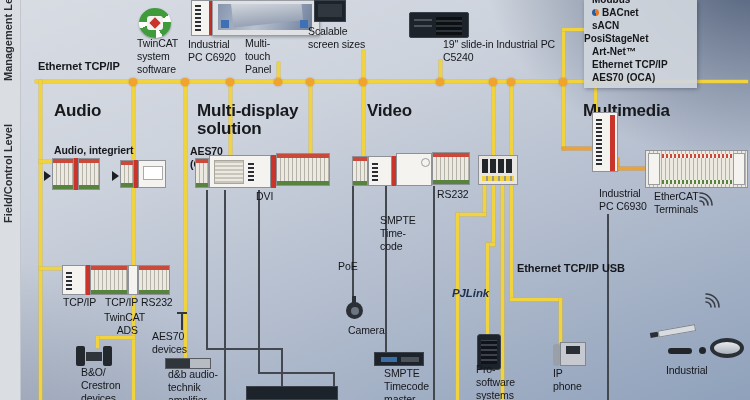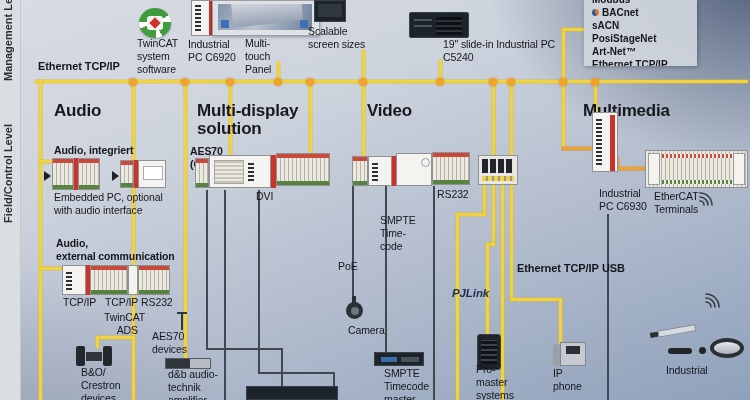--- a/index.html
+++ b/index.html
@@ -137,28 +137,28 @@
   <div class="dark" style="left:314px;top:0;width:32px;height:22px">
     <div class="abs" style="left:3px;top:3px;width:24px;height:13px;background:#31373f"></div>
   </div>
 
   <div class="dark" style="left:409px;top:12px;width:60px;height:26px;border-radius:2px">
     <div class="abs" style="left:26px;top:4px;width:26px;height:18px;background:repeating-linear-gradient(0deg,#0d1013 0 3px,#2c333b 3px 5px)"></div>
     <div class="abs" style="left:4px;top:6px;width:18px;height:2px;background:#4b535c"></div>
     <div class="abs" style="left:4px;top:12px;width:18px;height:2px;background:#4b535c"></div>
   </div>
 
-  <div class="abs" style="left:584px;top:0;width:113px;height:66px;background:rgba(208,213,221,.93);
+  <div class="abs" style="left:584px;top:0;width:113px;height:88px;background:rgba(208,213,221,.93);
        box-shadow:1px 1px 4px rgba(20,30,50,.35);overflow:hidden">
     <div class="proto" style="left:8px;top:-7px">Modbus</div>
     <div class="abs" style="left:8px;top:9px;width:7px;height:7px;border-radius:50%;
          background:conic-gradient(#e87722 0 180deg,#2a5c9a 180deg 360deg)"></div>
     <div class="proto" style="left:18px;top:6px">BACnet</div>
     <div class="proto" style="left:8px;top:19px">sACN</div>
-    <div class="proto" style="left:8px;top:32px">PosiStageNet</div>
+    <div class="proto" style="left:0;top:32px">PosiStageNet</div>
     <div class="proto" style="left:8px;top:45px">Art-Net™</div>
     <div class="proto" style="left:8px;top:58px">Ethernet TCP/IP</div>
     <div class="proto" style="left:8px;top:71px">AES70 (OCA)</div>
   </div>
 
   <div class="lbl b" style="left:38px;top:60px;font-size:11px">Ethernet TCP/IP</div>
   <div class="lbl" style="left:137px;top:37px">TwinCAT
 system
 software</div>
   <div class="lbl" style="left:188px;top:38px">Industrial
@@ -181,27 +181,23 @@
   <div class="abs" style="left:44px;top:171px;width:0;height:0;border-left:7px solid #1c1f23;border-top:5px solid transparent;border-bottom:5px solid transparent"></div>
   <div class="strip" style="left:52px;top:158px;width:22px;height:32px"></div>
   <div class="red" style="left:74px;top:158px;width:4px;height:32px"></div>
   <div class="strip" style="left:78px;top:158px;width:22px;height:32px"></div>
   <div class="abs" style="left:112px;top:171px;width:0;height:0;border-left:7px solid #1c1f23;border-top:5px solid transparent;border-bottom:5px solid transparent"></div>
   <div class="strip" style="left:120px;top:160px;width:14px;height:28px"></div>
   <div class="red" style="left:134px;top:160px;width:4px;height:28px"></div>
   <div class="cx" style="left:138px;top:160px;width:28px;height:28px">
     <div class="abs" style="left:4px;top:5px;width:18px;height:12px;background:#fff;border:1px solid #aaa"></div>
   </div>
-  <div class="lbl" style="left:54px;top:191px">Embedded PC, optional
-with audio interface</div>
   <div class="lbl b" style="left:190px;top:145px">AES70
 (OCA)</div>
 
-  <div class="lbl b" style="left:56px;top:237px">Audio,
-external communication</div>
   <div class="cx" style="left:62px;top:265px;width:24px;height:30px">
     <div class="pix" style="left:3px;top:4px;width:6px;height:20px"></div>
   </div>
   <div class="red" style="left:86px;top:265px;width:4px;height:30px"></div>
   <div class="strip" style="left:90px;top:265px;width:38px;height:30px"></div>
   <div class="cx" style="left:128px;top:265px;width:10px;height:30px"></div>
   <div class="strip" style="left:138px;top:265px;width:32px;height:30px"></div>
   <div class="lbl" style="left:63px;top:296px">TCP/IP</div>
   <div class="lbl" style="left:105px;top:296px">TCP/IP</div>
   <div class="lbl" style="left:141px;top:296px">RS232</div>
@@ -266,21 +262,21 @@
   </div>
 
   <div class="lbl b" style="left:452px;top:286px;font-size:11.5px;font-style:italic;color:#1f3050">PJLink</div>
   <div class="lbl b" style="left:517px;top:262px;font-size:11px">Ethernet TCP/IP</div>
   <div class="lbl b" style="left:602px;top:262px;font-size:11px">USB</div>
 
   <div class="dark" style="left:477px;top:334px;width:24px;height:36px;border-radius:3px">
     <div class="abs" style="left:3px;top:5px;width:16px;height:24px;background:repeating-linear-gradient(0deg,#10141a 0 3px,#3c434c 3px 5px)"></div>
   </div>
   <div class="lbl" style="left:476px;top:363px">Pro-
-master
+software
 systems</div>
 
   <div class="dark" style="left:374px;top:352px;width:50px;height:14px">
     <div class="abs" style="left:6px;top:4px;width:16px;height:5px;background:#3a6ea8"></div>
     <div class="abs" style="left:26px;top:4px;width:18px;height:5px;background:#4b525a"></div>
   </div>
   <div class="lbl" style="left:384px;top:367px">SMPTE
 Timecode
 master</div>
 

